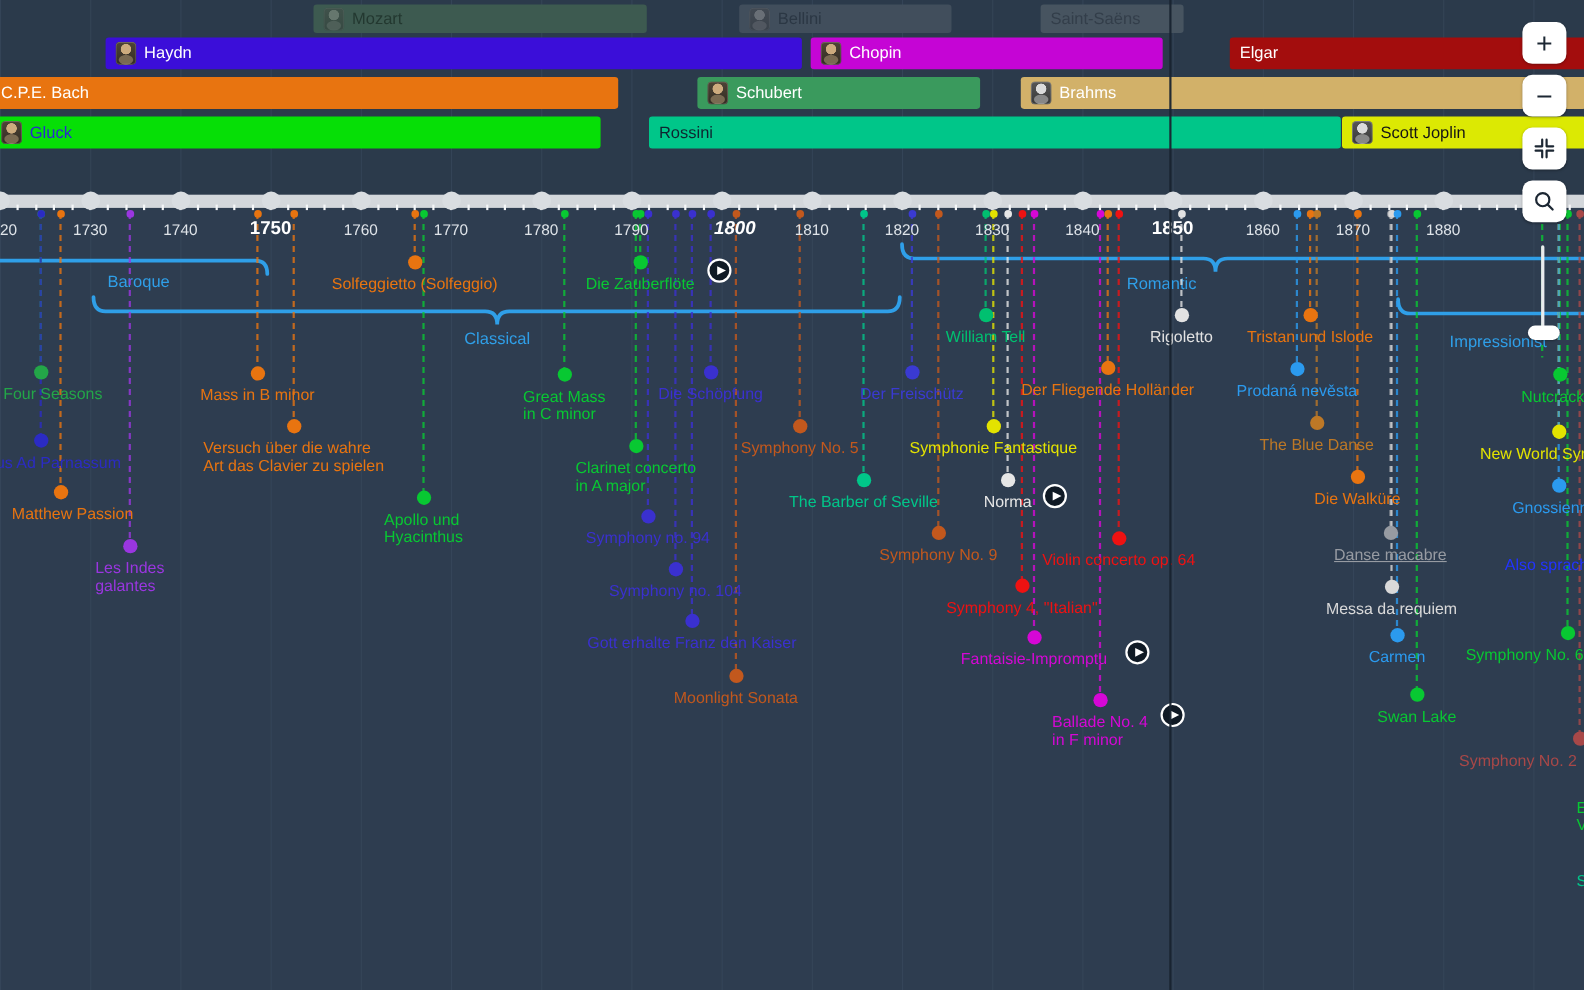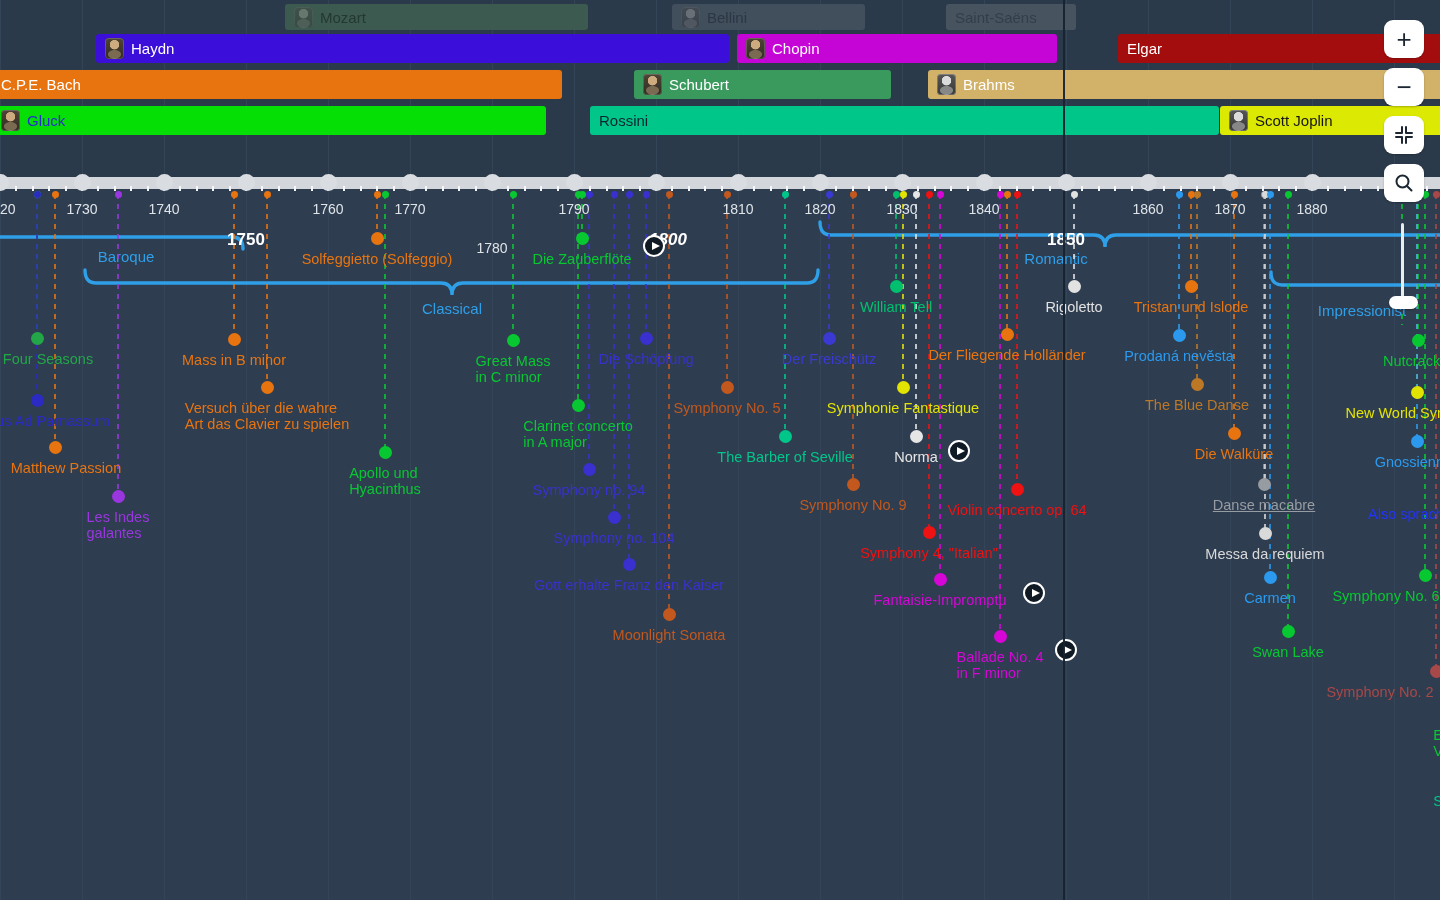--- a/index.html
+++ b/index.html
@@ -21,21 +21,21 @@
         box-shadow:0 0 0 1px rgba(255,255,255,.18) inset;}
   .cbar .avatar.gray{filter:grayscale(1) brightness(1.25);}
   .cbar.dim .avatar{filter:grayscale(.8);opacity:.35;}
   
   .axis-bar{position:absolute;left:0;top:177px;width:100%;height:12px;background:#d3d7db;z-index:50;}
   .axis-tick{position:absolute;top:186px;width:2px;height:5px;background:#f4f6f8;z-index:51;}
   .axis-circle{position:absolute;top:174px;width:17px;height:17px;border-radius:50%;
                background:#d9dde1;z-index:52;}
   .decade-label{position:absolute;top:201px;transform:translateX(-50%);font-size:14px;
                 color:#dfe4e9;z-index:20;white-space:nowrap;}
-  .decade-label.bold{font-size:17px;font-weight:bold;color:#fff;top:198px;margin-top:32px;}
+  .decade-label.bold{font-size:17px;font-weight:bold;color:#fff;top:198px;}
   
   .wline{position:absolute;width:2px;opacity:.8;z-index:10;}
   .wtopdot{position:absolute;width:7px;height:7px;border-radius:50%;z-index:11;}
   .wdot{position:absolute;width:13px;height:13px;border-radius:50%;z-index:12;}
   .wlabel{position:absolute;transform:translateX(-50%);text-align:left;font-size:14.5px;
           line-height:15.5px;white-space:nowrap;z-index:12;cursor:default;}
   .playbtn{position:absolute;width:22px;height:22px;border-radius:50%;box-sizing:border-box;
            background:#101a25;border:2px solid #fff;z-index:25;}
   .playbtn::after{content:"";position:absolute;left:7px;top:4.5px;border-left:8px solid #fff;
            border-top:4.5px solid transparent;border-bottom:4.5px solid transparent;}
@@ -603,21 +603,21 @@
       <div class="decade-label" style="left: 82px;">1730</div>
       <div class="axis-circle" style="left: 155.5px;"></div>
       <div class="decade-label" style="left: 164px;">1740</div>
       <div class="axis-circle" style="left: 237.5px;"></div>
       <div class="decade-label bold" style="left: 246px;">1750</div>
       <div class="axis-circle" style="left: 319.5px;"></div>
       <div class="decade-label" style="left: 328px;">1760</div>
       <div class="axis-circle" style="left: 401.5px;"></div>
       <div class="decade-label" style="left: 410px; text-align: center;">1770</div>
       <div class="axis-circle" style="left: 483.5px;"></div>
-      <div class="decade-label" style="left: 492px; margin-top: 39px;">1780</div>
+      <div class="decade-label" style="left: 492px;">1780</div>
       <div class="axis-circle" style="left: 565.5px;"></div>
       <div class="decade-label" style="left: 574px;">1790</div>
       <div class="axis-circle" style="left: 647.5px;"></div>
       <div class="decade-label bold" style="left: 668px; font-style: italic;">1800</div>
       <div class="axis-circle" style="left: 729.5px;"></div>
       <div class="decade-label" style="left: 738px;">1810</div>
       <div class="axis-circle" style="left: 811.5px;"></div>
       <div class="decade-label" style="left: 820px;">1820</div>
       <div class="axis-circle" style="left: 893.5px;"></div>
       <div class="decade-label" style="left: 902px;">1830</div>

